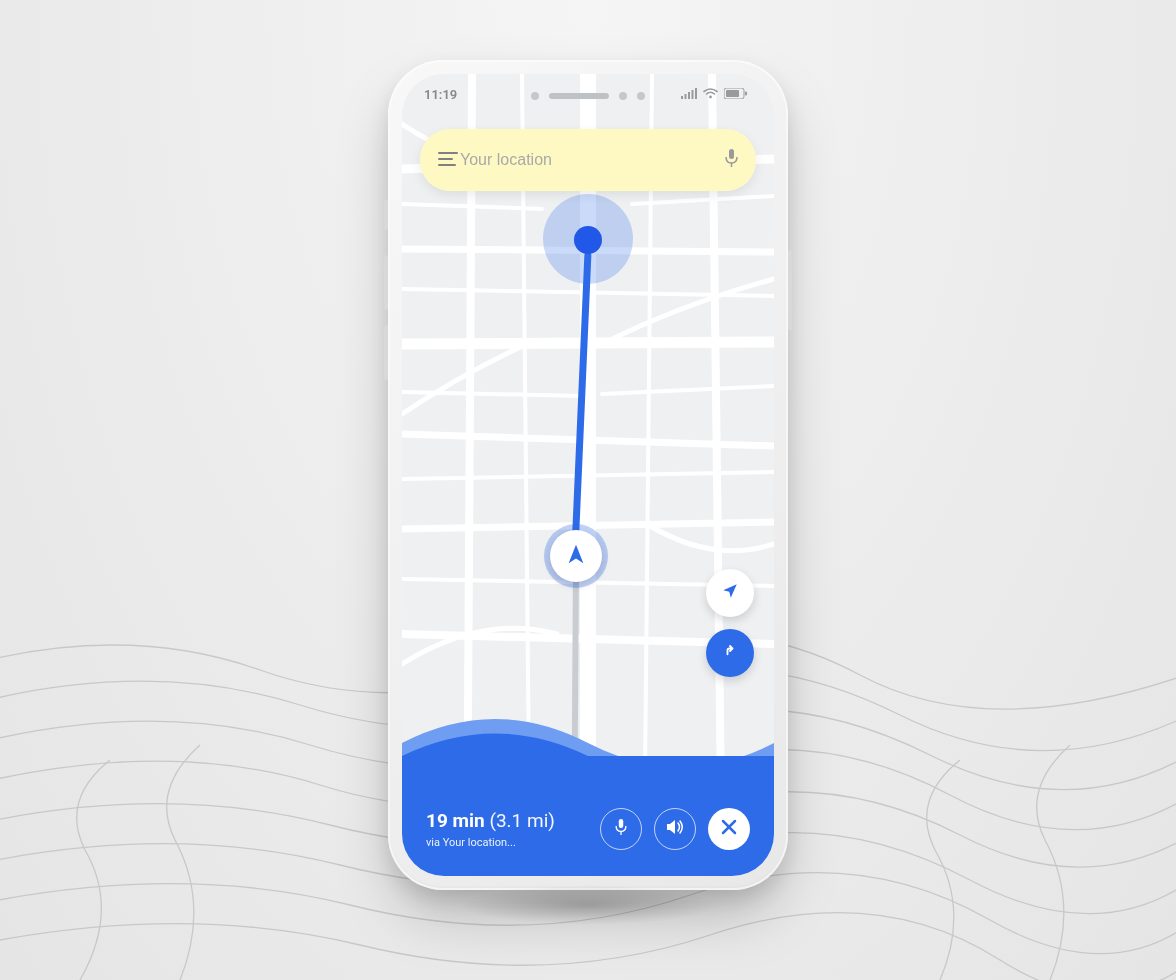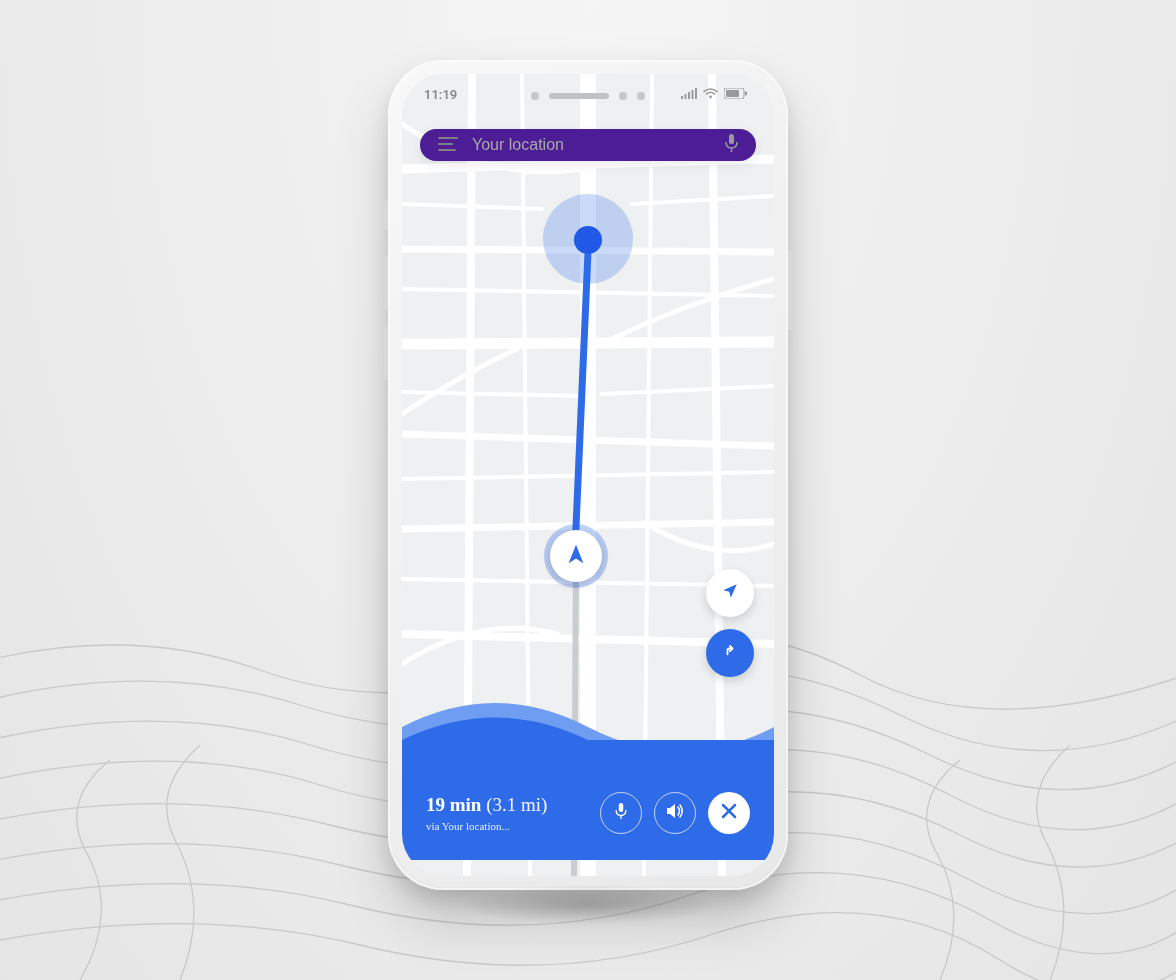--- a/index.html
+++ b/index.html
@@ -93,28 +93,28 @@
 .cam-dot { width: 8px; height: 8px; background: #c5c7ca; border-radius: 50%; }
 
 .map-bg { position: absolute; inset: 0; z-index: 1; }
 .map-bg svg { width: 100%; height: 100%; }
 
 .search-bar {
   position: absolute;
   top: 55px;
   left: 18px;
   right: 18px;
-  height: 32px;
-  background: #4c1d95;
+  height: 62px;
+  background: #fef9c3;
   border-radius: 30px;
   box-shadow: 0 4px 12px rgba(0,0,0,0.08);
   display: flex;
   align-items: center;
   padding: 0 18px;
-  gap: 14px;
+  gap: 2px;
   z-index: 10;
 }
 .search-input {
   flex: 1;
   border: none;
   outline: none;
   background: transparent;
   font-size: 16px;
   color: #888;
 }
@@ -188,24 +188,23 @@
   justify-content: center;
   box-shadow: 0 4px 10px rgba(0,0,0,0.15);
   z-index: 8;
   cursor: pointer;
 }
 .fab-recenter { top: 495px; background: #fff; }
 .fab-directions { top: 555px; background: #2e6be9; }
 
 .bottom-panel {
   position: absolute;
-  left: 0; right: 0; bottom: 16px;
+  left: 0; right: 0; bottom: 0;
   height: 175px;
   z-index: 15;
-  font-family: Liberation Serif, serif;
 }
 .bp-curve {
   position: absolute;
   top: 0; left: 0; right: 0;
   height: 70px;
   overflow: hidden;
 }
 .bp-curve svg { width: 100%; height: 100%; display: block; }
 .bp-body {
   position: absolute;

